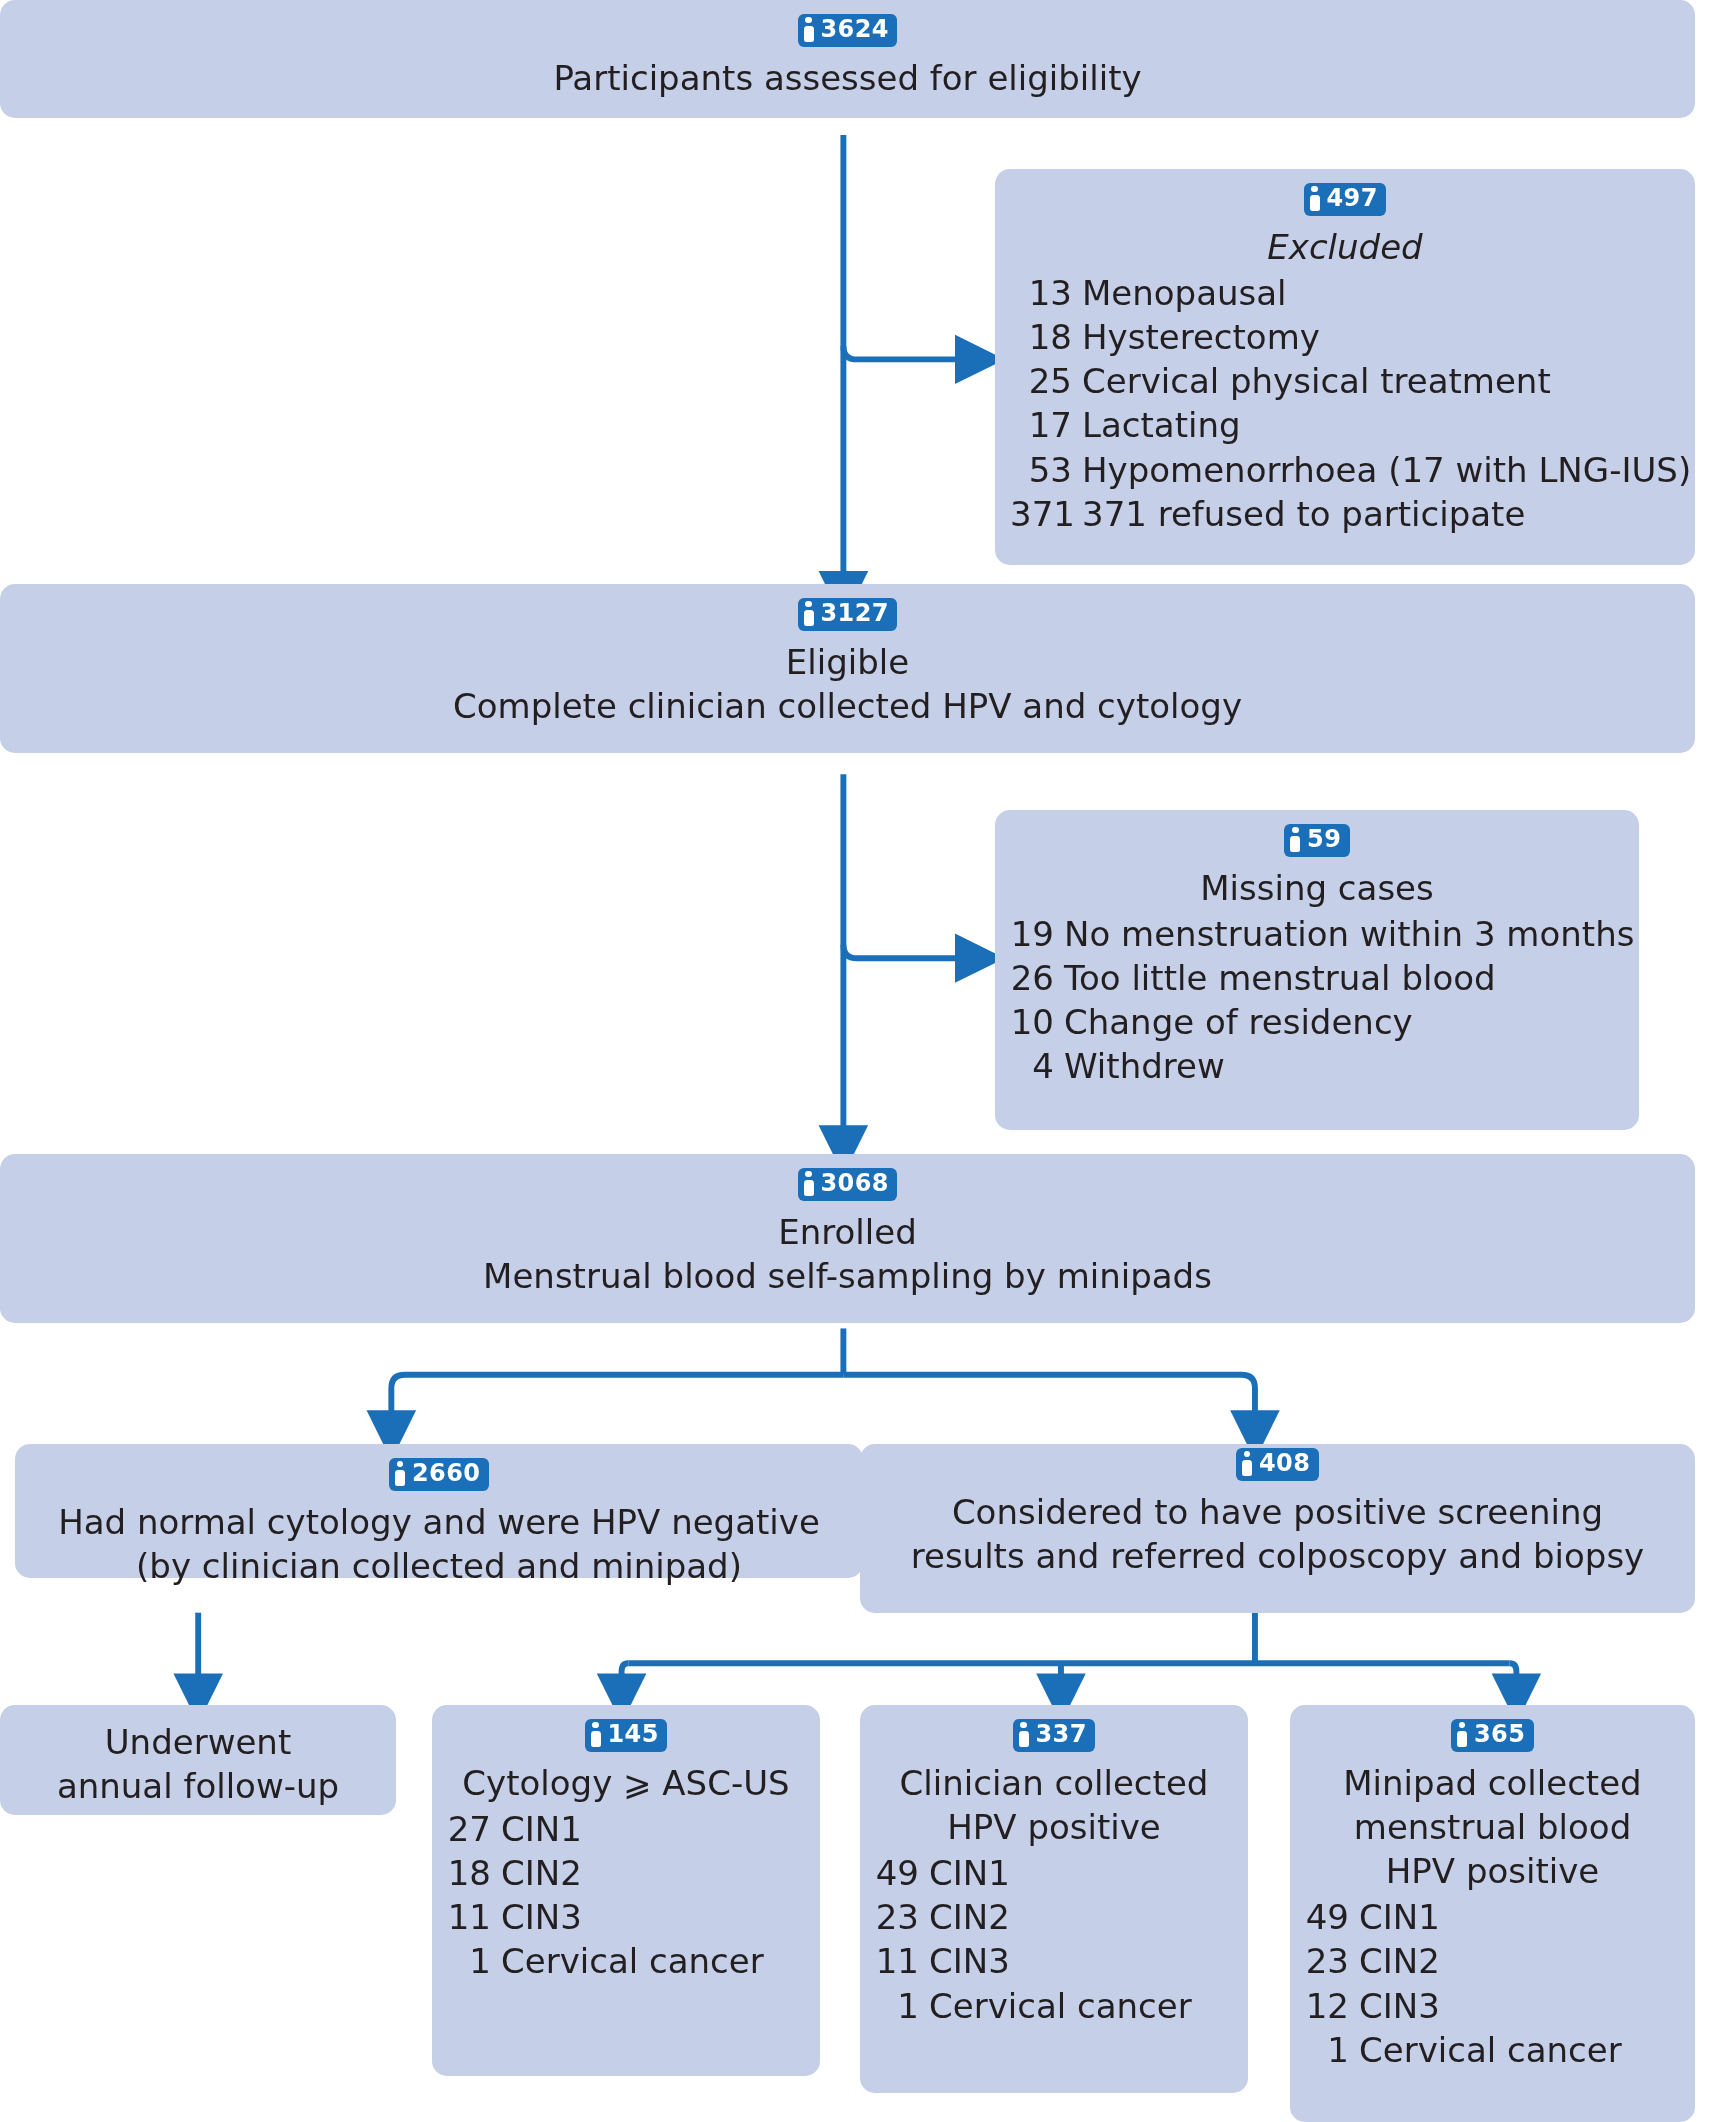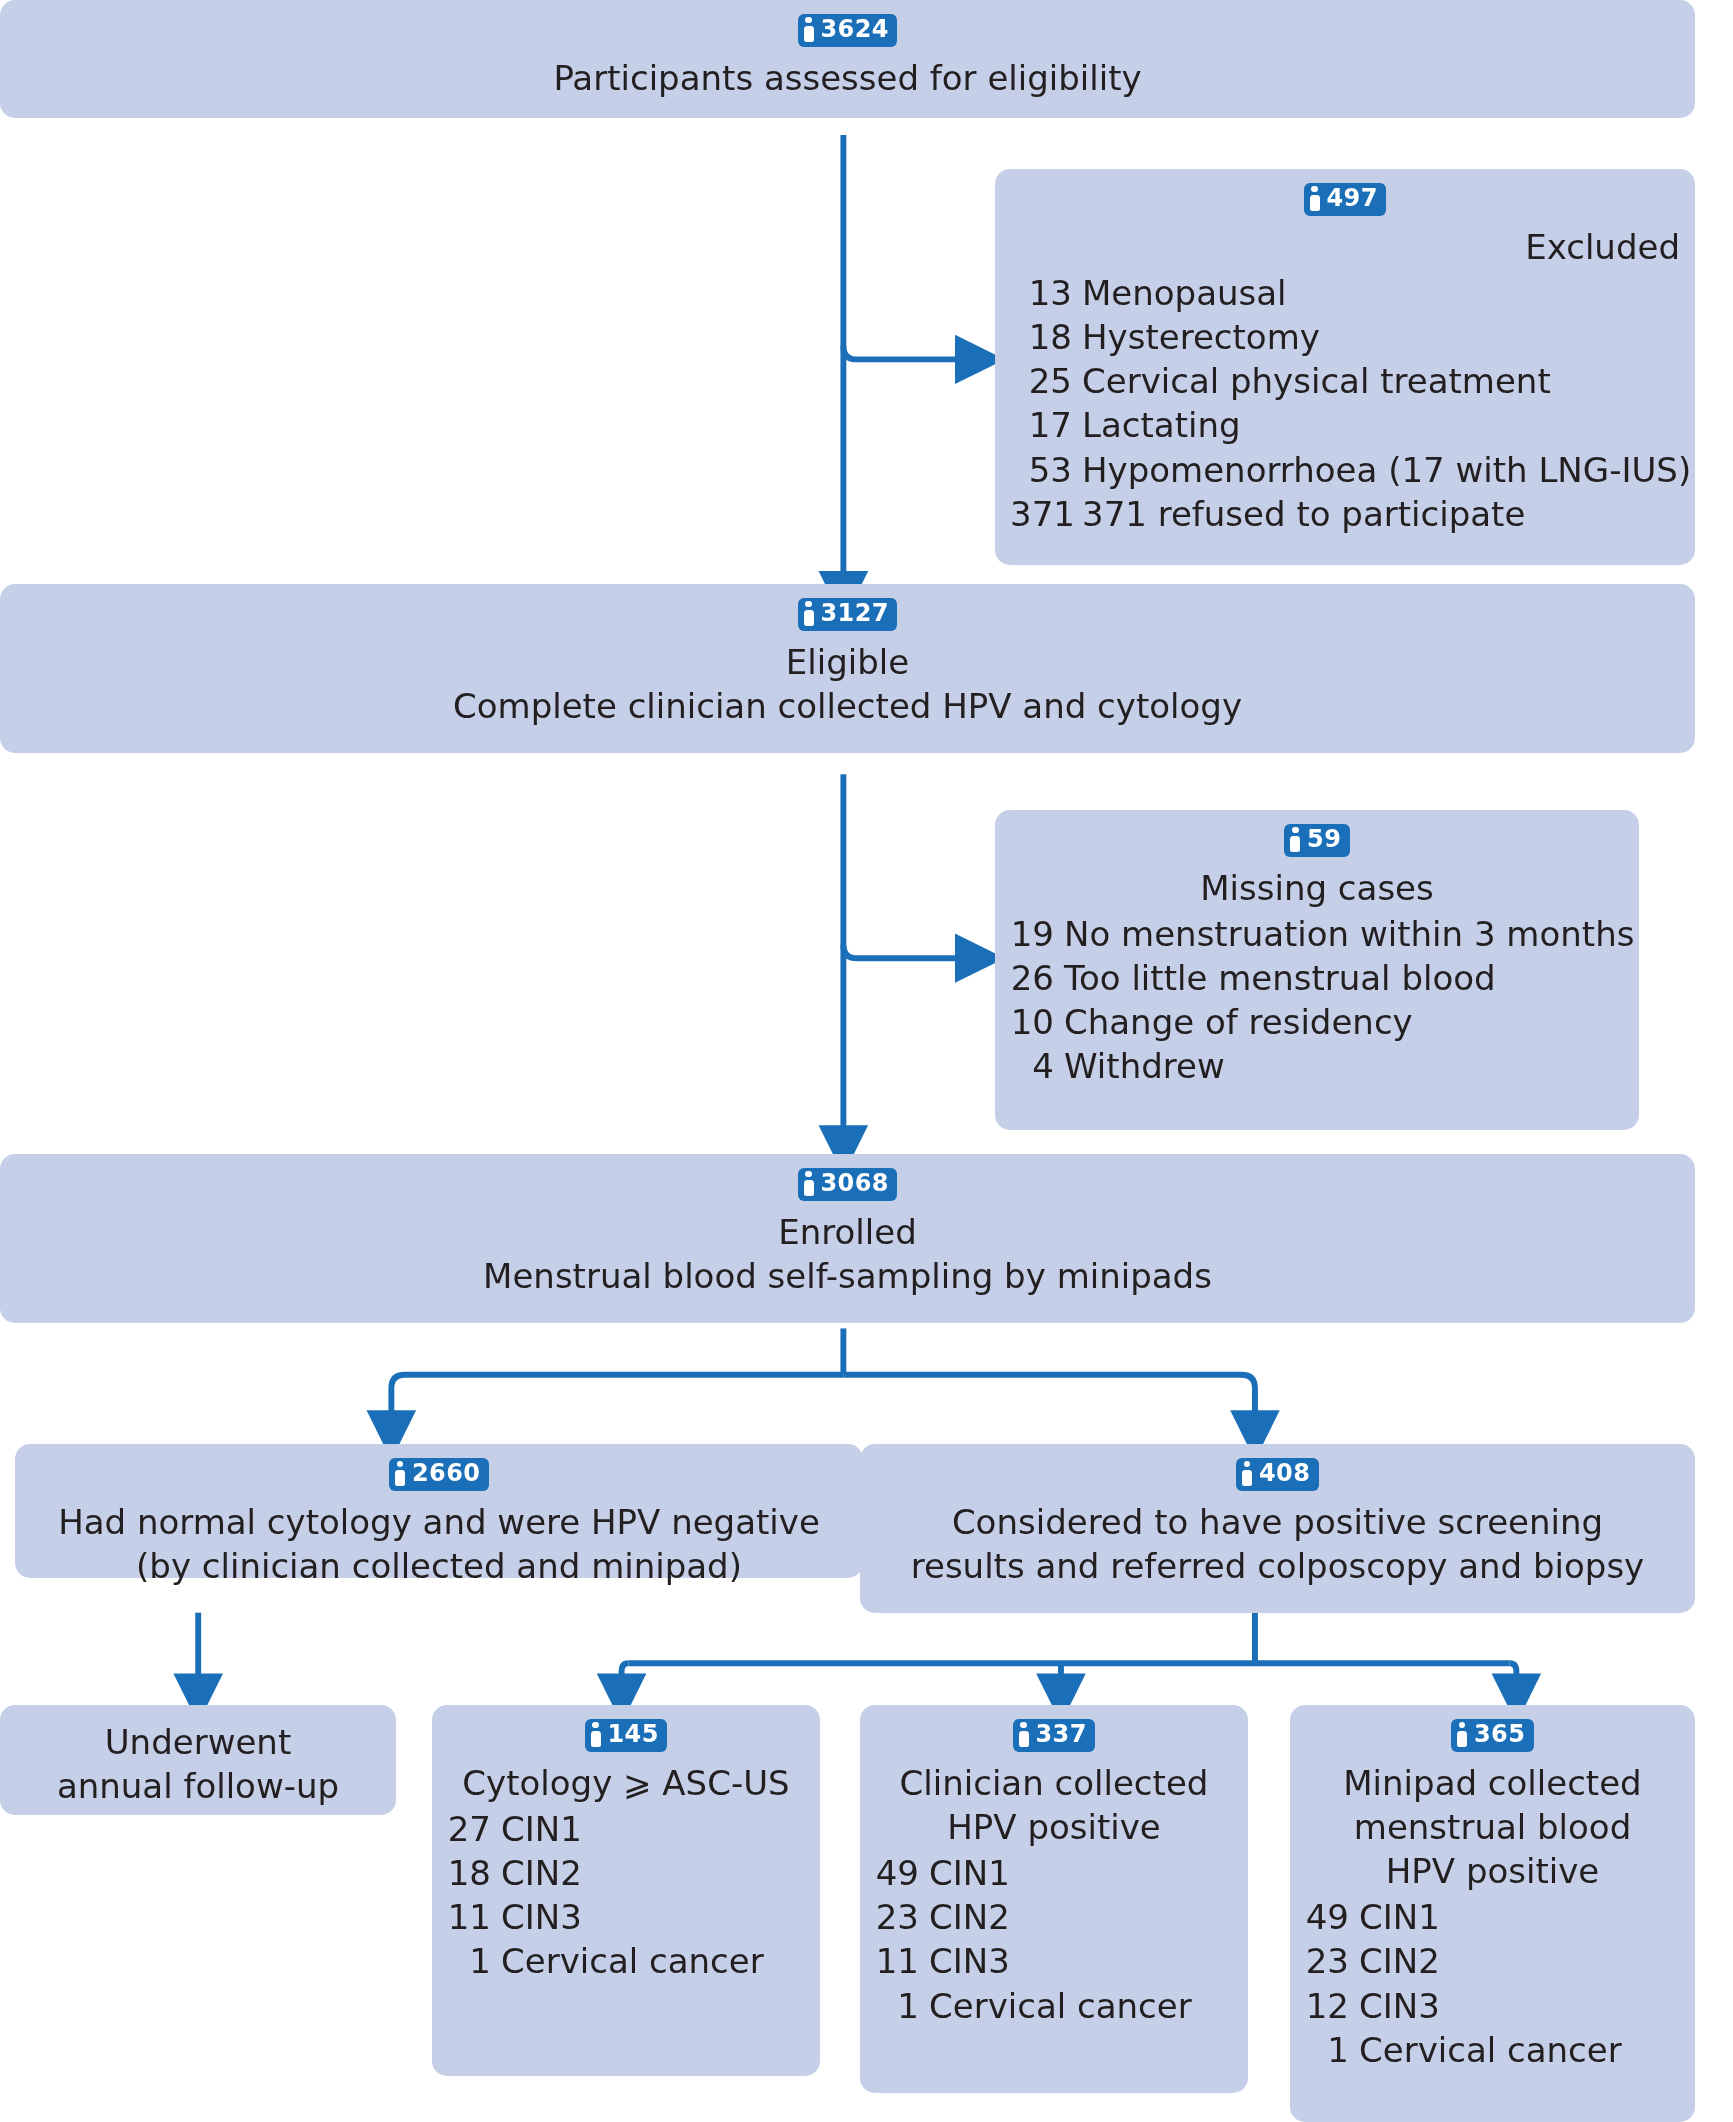--- a/index.html
+++ b/index.html
@@ -140,21 +140,21 @@
     <span class="title-line">Participants assessed for eligibility</span>
   </div>
 
   <div class="box left" style="left:995px; top:169px; width:700px; height:396px; padding-top:10px;">
     <span class="badge-row">
       <span class="badge">
           <span class="person"></span>
           <span>497</span>
         </span>
     </span>
-    <span class="title-line" style="text-align:right;">Excluded</span>
+    <span class="title-line" style="text-align:center;font-style:italic;">Excluded</span>
     <span class="num-list">
       <span class="num-line"><span class="num w3">13</span><span>Menopausal</span></span>
       <span class="num-line"><span class="num w3">18</span><span>Hysterectomy</span></span>
       <span class="num-line"><span class="num w3">25</span><span>Cervical physical treatment</span></span>
       <span class="num-line"><span class="num w3">17</span><span>Lactating</span></span>
       <span class="num-line"><span class="num w3">53</span><span>Hypomenorrhoea (17 with LNG-IUS)</span></span>
       <span class="num-line"><span class="num w3">371</span><span>371 refused to participate</span></span>
     </span>
   </div>
 
@@ -200,21 +200,21 @@
     <span class="badge-row">
       <span class="badge">
           <span class="person"></span>
           <span>2660</span>
         </span>
     </span>
     <span class="title-line">Had normal cytology and were HPV negative</span>
     <span class="title-line">(by clinician collected and minipad)</span>
   </div>
 
-  <div class="box" style="left:860px; top:1444px; width:835px; height:169px; padding-top:10px;">
+  <div class="box" style="left:860px; top:1444px; width:835px; height:169px; padding-top:0;">
     <span class="badge-row">
       <span class="badge">
           <span class="person"></span>
           <span>408</span>
         </span>
     </span>
     <span class="title-line">Considered to have positive screening</span>
     <span class="title-line">results and referred colposcopy and biopsy</span>
   </div>
 

